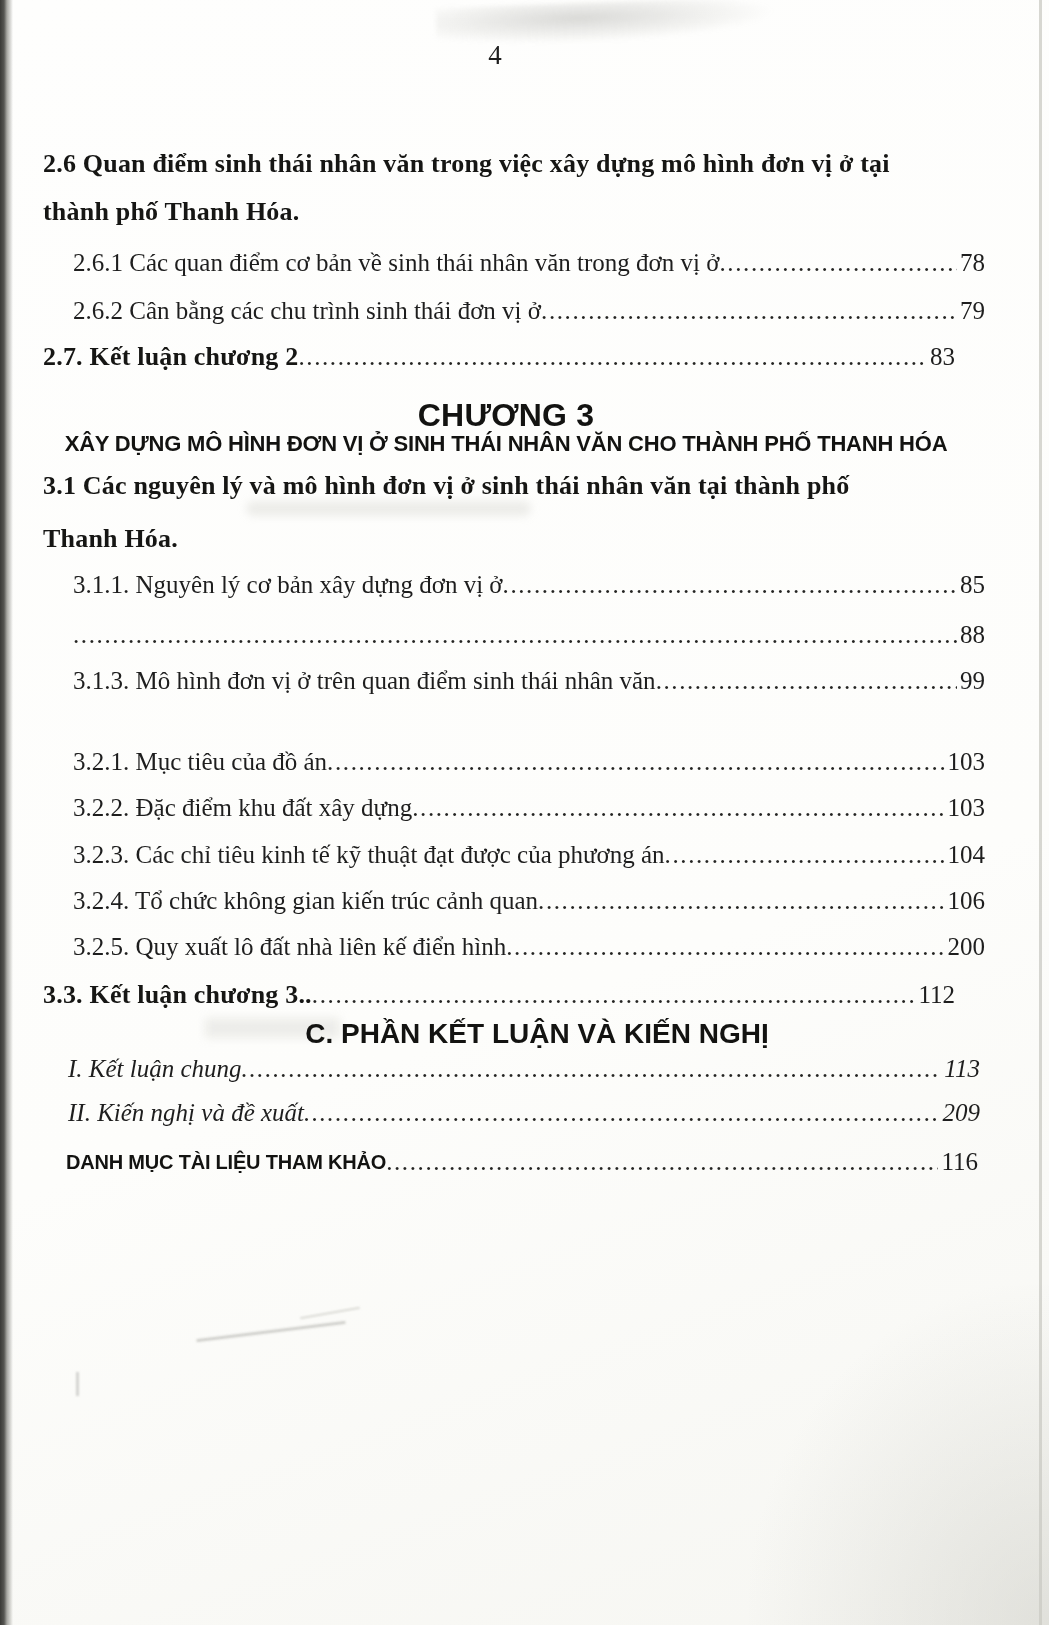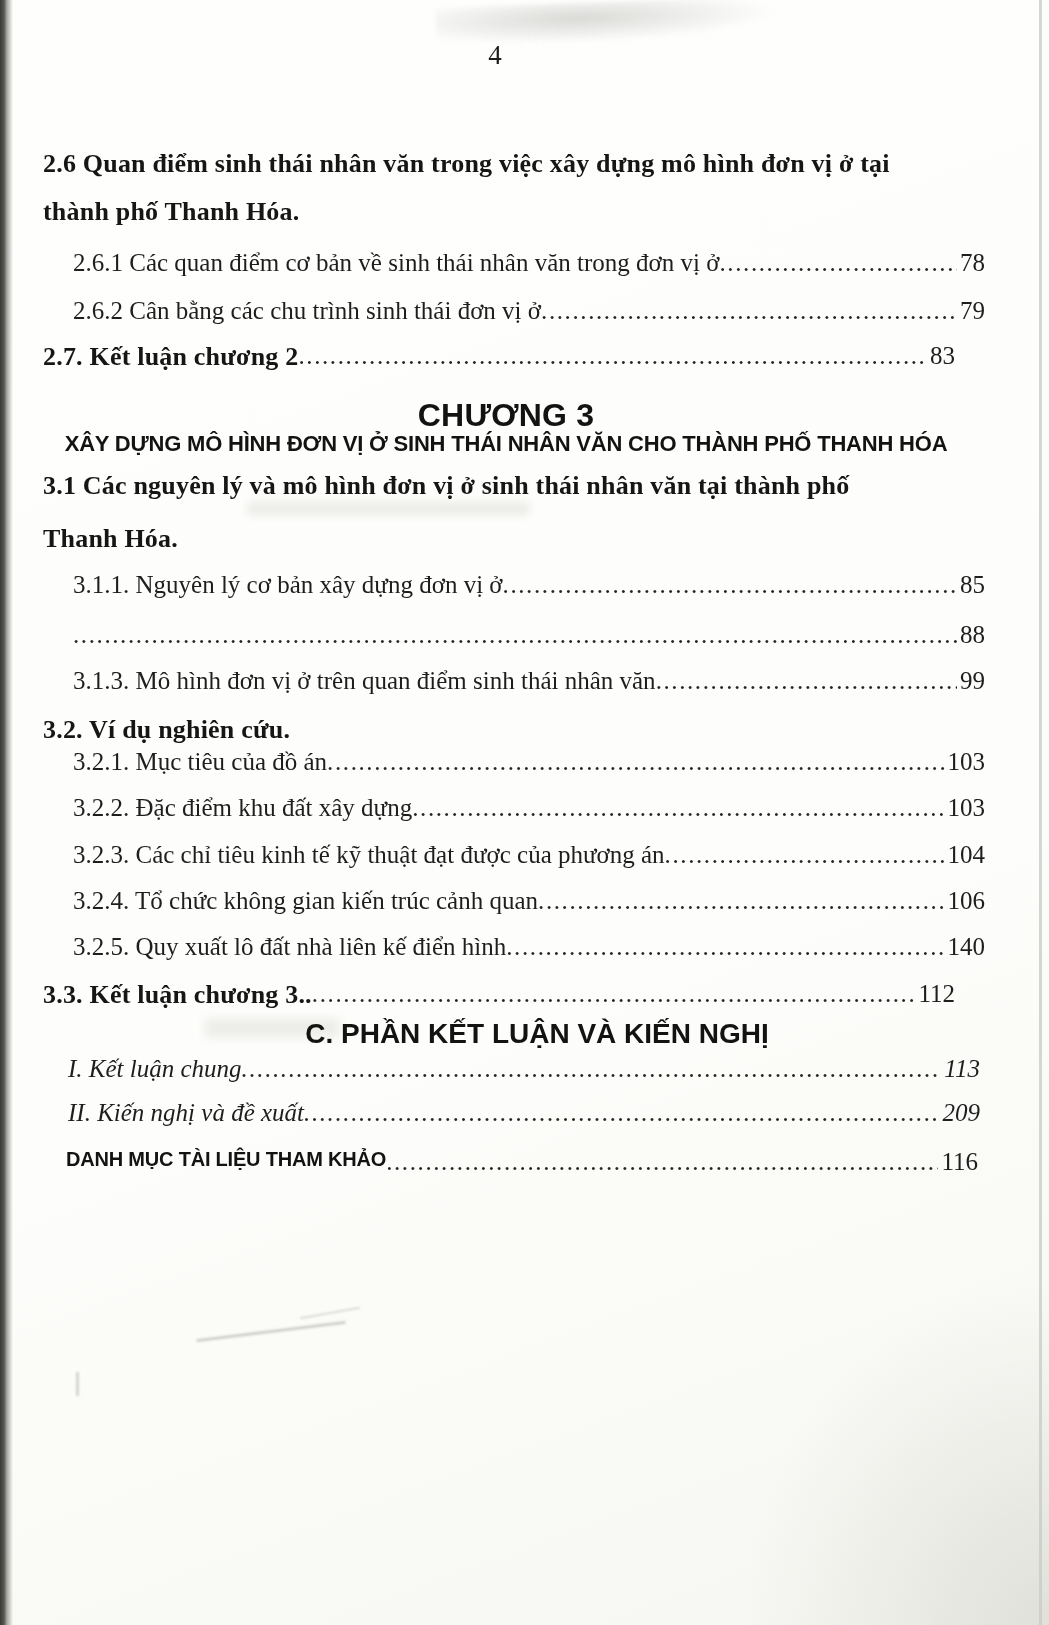--- a/index.html
+++ b/index.html
@@ -25,21 +25,21 @@
   .ghost-c{position:absolute;left:205px;top:1018px;width:135px;height:20px;
     background:rgba(198,198,191,.28);filter:blur(5px);}
   .scribble-a{position:absolute;left:196px;top:1330px;width:150px;height:3px;
     background:rgba(158,158,150,.45);filter:blur(1px);transform:rotate(-7deg);}
   .scribble-b{position:absolute;left:300px;top:1312px;width:60px;height:2px;
     background:rgba(168,168,160,.4);filter:blur(1px);transform:rotate(-10deg);}
   .mark-left{position:absolute;left:76px;top:1372px;width:3px;height:24px;
     background:rgba(150,150,144,.38);filter:blur(1px);}
   
   .pageno{position:absolute;left:0;top:40px;width:990px;text-align:center;font-size:27px;}
-  .row{position:absolute;left:43px;width:912px;display:flex;align-items:flex-start;white-space:nowrap;}
+  .row{position:absolute;left:43px;width:912px;display:flex;align-items:center;white-space:nowrap;}
   .t{flex:0 0 auto;}
   .dots{flex:1 1 auto;overflow:hidden;font-size:25px;letter-spacing:1.6px;color:#242422;}
   .pg{flex:0 0 auto;margin-left:3px;font-size:25px;}
   .e{font-size:25px;}
   .b{font-weight:bold;font-size:26px;letter-spacing:.2px;color:#161614;}
   .ind{padding-left:30px;}
   .ind2{padding-left:25px;font-style:italic;}
   .sans-c{position:absolute;left:0;width:1012px;text-align:center;
     font-family:"Liberation Sans",sans-serif;font-weight:bold;color:#131311;white-space:nowrap;}
   .ch3{font-size:32px;letter-spacing:.2px;}
@@ -106,23 +106,20 @@
   <div class="row e ind" style="top:621px">
     <span class="dots">........................................................................................................................................................................................................</span>
     <span class="pg">88</span>
   </div>
   <div class="row e ind" style="top:667px">
     <span class="t">3.1.3. Mô hình đơn vị ở trên quan điểm sinh thái nhân văn</span>
     <span class="dots">........................................................................................................................................................................................................</span>
     <span class="pg">99</span>
   </div>
 
-  <div class="row b" style="top:715px">
-    <span class="t">3.2. Ví dụ nghiên cứu.</span>
-  </div>
 
   <div class="row e ind" style="top:748px">
     <span class="t">3.2.1. Mục tiêu của đồ án</span>
     <span class="dots">........................................................................................................................................................................................................</span>
     <span class="pg">103</span>
   </div>
   <div class="row e ind" style="top:794px">
     <span class="t">3.2.2. Đặc điểm khu đất xây dựng</span>
     <span class="dots">........................................................................................................................................................................................................</span>
     <span class="pg">103</span>
@@ -133,21 +130,21 @@
     <span class="pg">104</span>
   </div>
   <div class="row e ind" style="top:887px">
     <span class="t">3.2.4. Tổ chức không gian kiến trúc cảnh quan</span>
     <span class="dots">........................................................................................................................................................................................................</span>
     <span class="pg">106</span>
   </div>
   <div class="row e ind" style="top:933px">
     <span class="t">3.2.5. Quy xuất lô đất nhà liên kế điển hình</span>
     <span class="dots">........................................................................................................................................................................................................</span>
-    <span class="pg">140</span>
+    <span class="pg">200</span>
   </div>
 
   <div class="row" style="top:980px">
     <span class="t b">3.3. Kết luận chương 3..</span>
     <span class="dots">........................................................................................................................................................................................................</span>
     <span class="pg">112</span>
   </div>
 
   <div class="sans-c bigc" style="top:1018px">C. PHẦN KẾT LUẬN VÀ KIẾN NGHỊ</div>
 

